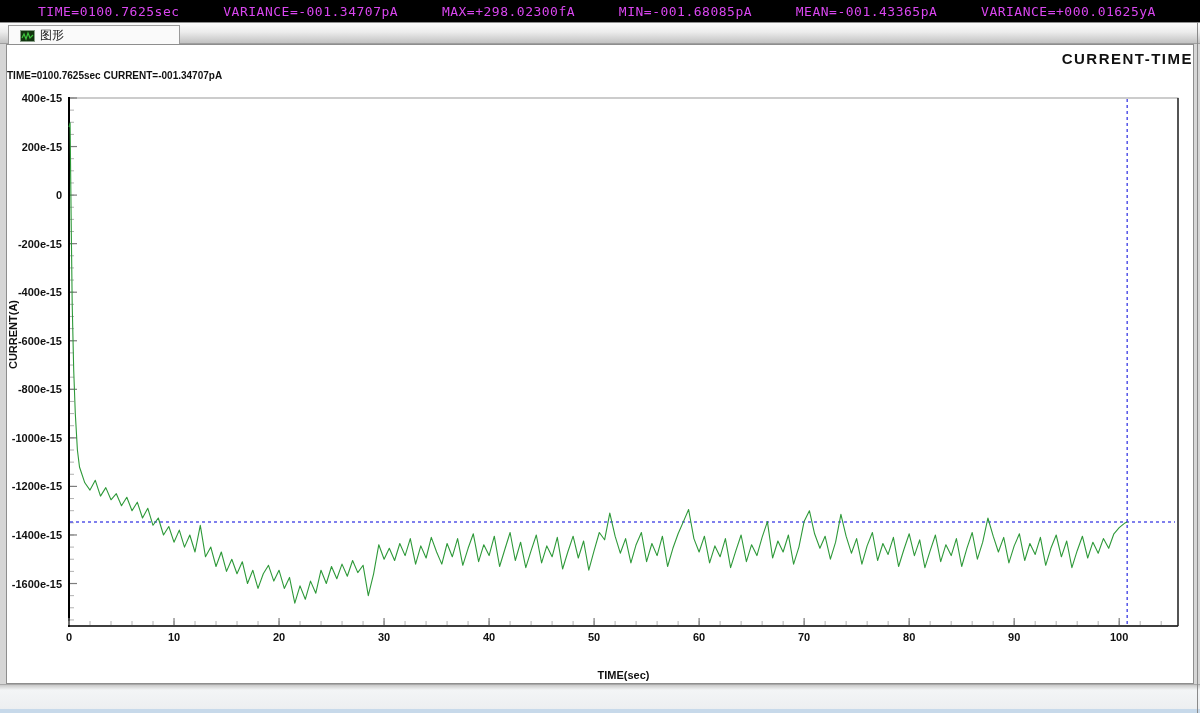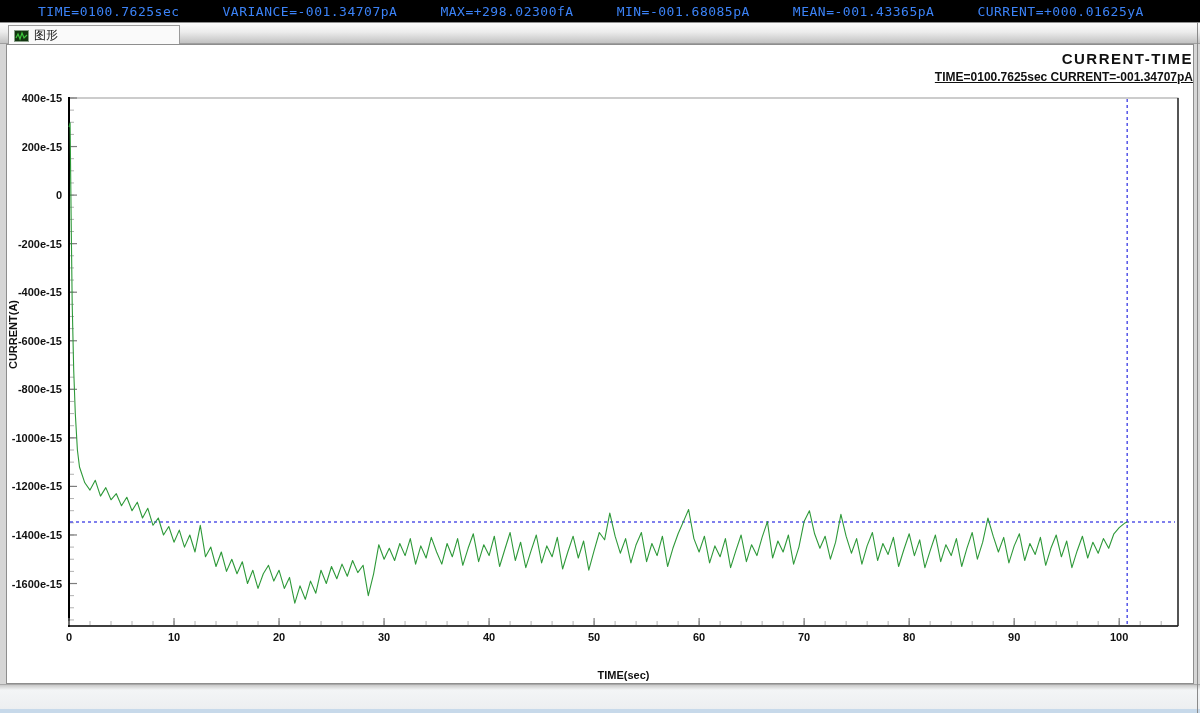--- a/index.html
+++ b/index.html
@@ -2,42 +2,42 @@
 <html><head>
 <meta charset="utf-8">
 <style>
   * { margin:0; padding:0; box-sizing:border-box; }
   html,body { width:1200px; height:713px; overflow:hidden; background:#d6d6d6;
               font-family:"Liberation Sans", sans-serif; }
 
   
   .topbar { position:absolute; left:0; top:0; width:1200px; height:22px;
             background:#000; display:flex; justify-content:space-between;
-            align-items:center; padding:0 56px 0 38px;
+            align-items:center; padding:0 44px 0 38px;
             font-family:"DejaVu Sans Mono", monospace; font-size:13px;
-            color:#3b82f6; white-space:nowrap; }
+            color:#d946ef; white-space:nowrap; }
   .topbar span { letter-spacing:0.5px; }
 
   
   .tabstrip { position:absolute; left:0; top:22px; width:1200px; height:22px;
               border-top:1px solid #8f8f8f; border-bottom:1px solid #9e9e9e;
               background:linear-gradient(180deg,#fbfbfb 0%,#ececec 45%,#c2c2c2 100%); }
   .tab { position:absolute; left:8px; top:2px; width:172px; height:20px;
          background:#fafafa; border:1px solid #9a9a9a; border-bottom:none;
-         display:flex; align-items:center; gap:5px; padding-left:5px;
+         display:flex; align-items:center; gap:5px; padding-left:11px;
          font-size:12px; color:#1a1a1a; }
   .tab .icon { width:15px; height:12px; display:inline-block; }
 
   
   .panel { position:absolute; left:6px; top:44px; width:1188px; height:640px;
            background:#fff; border:1px solid #8e8e8e; }
   .chart-title { position:absolute; left:0; top:5px; width:100%; text-align:right;
                  font-size:15px; font-weight:bold; letter-spacing:1.5px; color:#111; }
-  .chart-subtitle { position:absolute; left:0; top:25px; width:100%; text-align:right;
-                    font-size:12px; font-weight:bold; color:#111;text-decoration:underline; }
+  .chart-subtitle { position:absolute; left:0; top:25px; width:100%; text-align:left;
+                    font-size:10px; font-weight:bold; color:#111; }
   .xlabel { position:absolute; left:62px; top:624px; width:1109px; text-align:center;
             font-size:11px; font-weight:bold; color:#111; }
   .ylabel { position:absolute; left:0px; top:255px; font-size:11px; font-weight:bold;
             color:#111; writing-mode:vertical-rl; transform:rotate(180deg); }
   svg#plot-svg { position:absolute; left:0; top:0; }
   svg text { font-family:"Liberation Sans", sans-serif; font-size:11px;
              font-weight:bold; fill:#111; }
 
   
   .bottomstrip { position:absolute; left:0; top:684px; width:1200px; height:29px;
@@ -50,21 +50,21 @@
 </style>
 </head>
 <body>
 
 <div class="topbar">
   <span>TIME=0100.7625sec</span>
   <span>VARIANCE=-001.34707pA</span>
   <span>MAX=+298.02300fA</span>
   <span>MIN=-001.68085pA</span>
   <span>MEAN=-001.43365pA</span>
-  <span>CURRENT=+000.01625yA</span>
+  <span>VARIANCE=+000.01625yA</span>
 </div>
 
 <div class="tabstrip">
   <div class="tab">
     <span class="icon">
       <svg width="15" height="12" viewBox="0 0 15 12">
         <rect x="0.5" y="0.5" width="14" height="11" fill="#12350f" stroke="#8aa08a"></rect>
         <polyline points="2,8 4,4 6,9 8,3 10,8 13,5" fill="none" stroke="#3ec43e" stroke-width="1.2"></polyline>
       </svg>
     </span>

